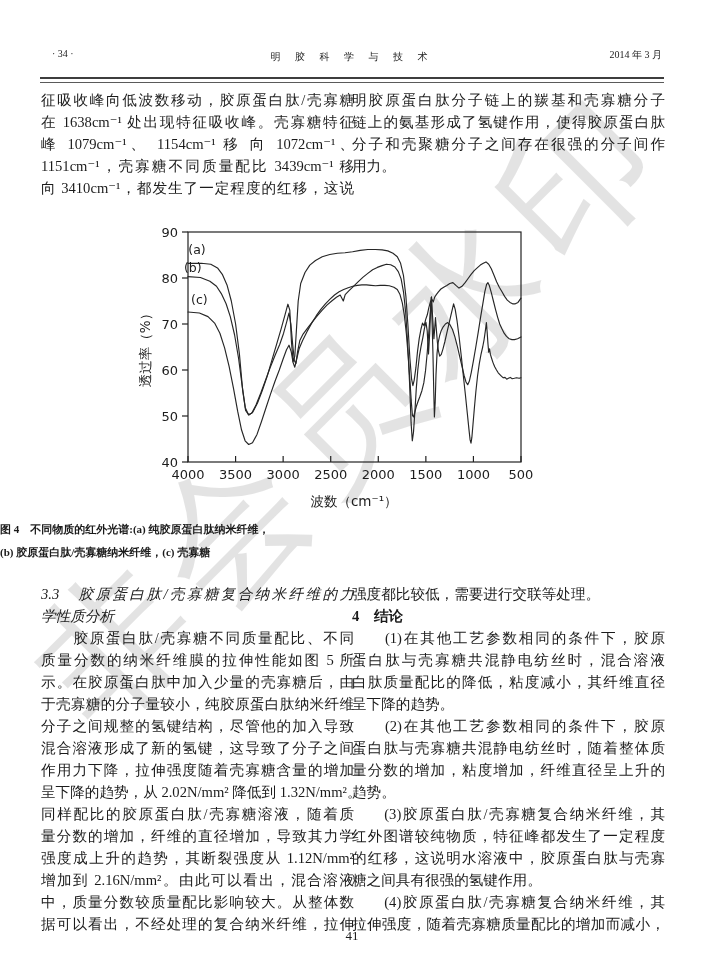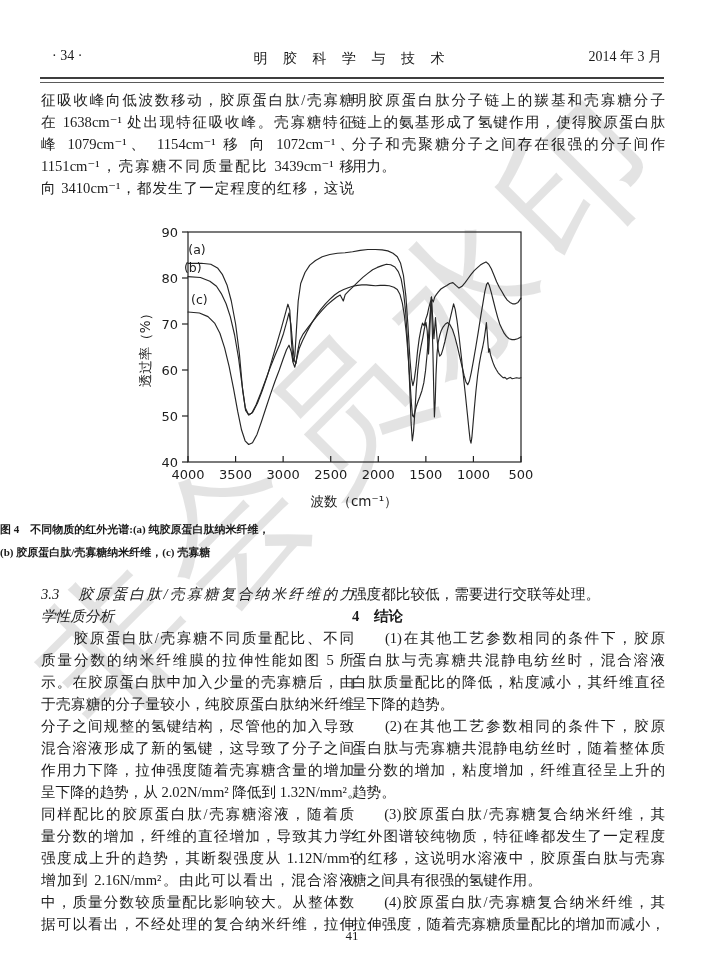--- a/index.html
+++ b/index.html
@@ -13,21 +13,21 @@
   .watermark {
     position:absolute; left:352px; top:408px;
     transform:translate(-50%,-50%) rotate(-45deg);
     font-size:148px; letter-spacing:16px; white-space:nowrap;
     color:rgba(0,0,0,0.11); font-weight:400; z-index:0; pointer-events:none;
   }
   .content { position:absolute; inset:0; z-index:1; }
   
   .header {
     position:absolute; left:40px; right:40px; top:48px; height:22px;
-    font-size:14px;
+    font-size:10px;
   }
   .header .left  { position:absolute; left:12px; top:0; }
   .header .mid   { position:absolute; left:0; right:0; top:2px; text-align:center; letter-spacing:6px; }
   .header .right { position:absolute; right:2px; top:0; }
   .header-rule {
     position:absolute; left:40px; right:40px; top:77px; height:3px;
     border-top:2px solid #3d3d3d; border-bottom:1px solid #5a5a5a;
   }
   
   .col {

